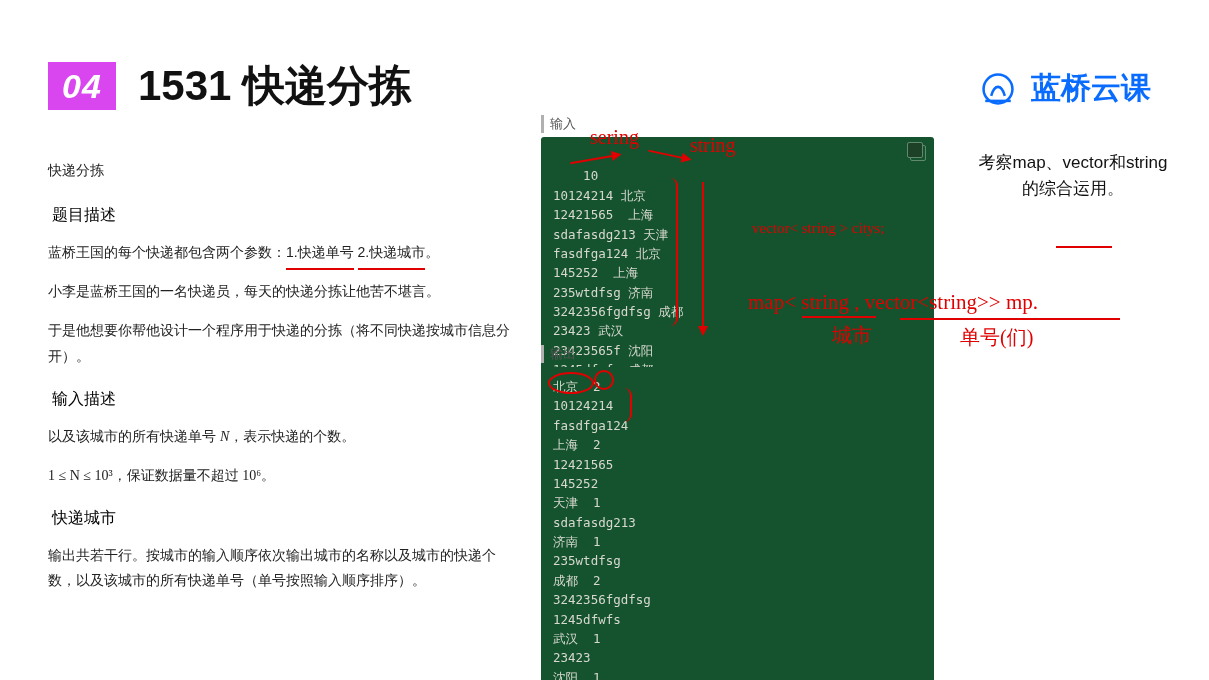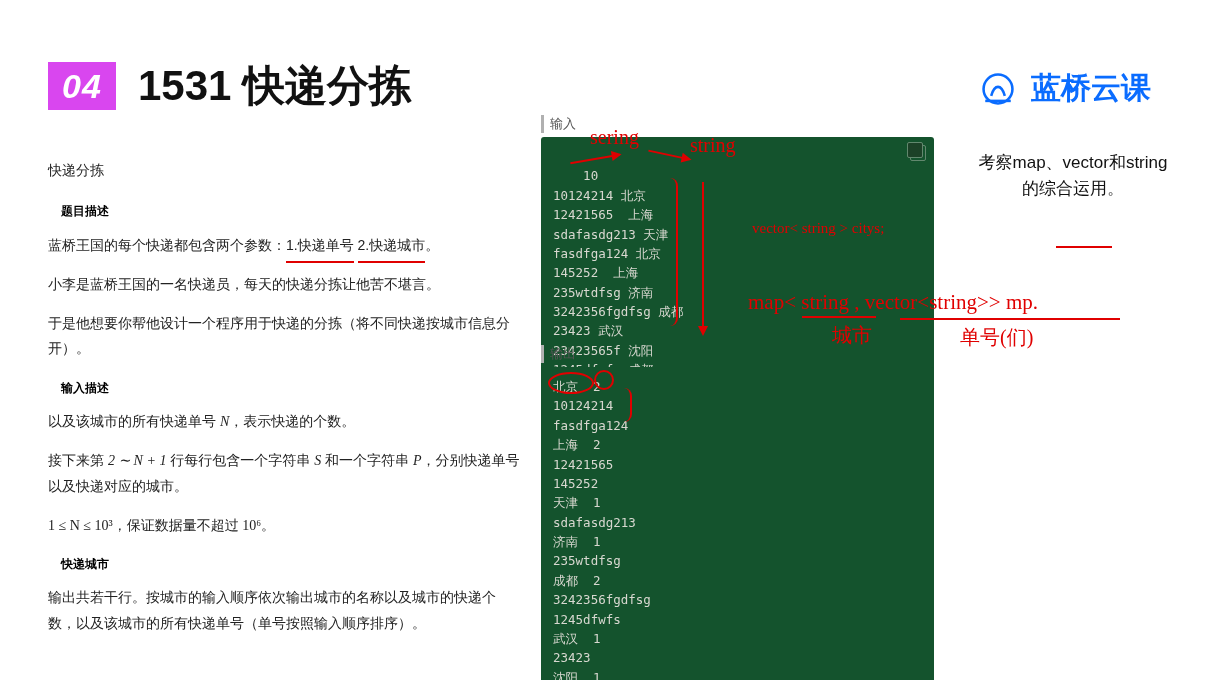--- a/index.html
+++ b/index.html
@@ -50,21 +50,21 @@
   .left-col {
     position: absolute;
     left: 48px;
     top: 158px;
     width: 475px;
     color: #222;
     font-size: 14px;
     line-height: 1.8;
   }
   .left-col .problem-name { font-size: 14px; margin-bottom: 18px; }
-  .left-col .h { font-size: 12px; font-weight: 700; margin: 16px 13px 10px; color: #000; }
+  .left-col .h { font-size: 16px; font-weight: 400; margin: 16px 4px 10px; color: #000; }
   .left-col p { margin-bottom: 14px; }
   .left-col .math { font-family: "Times New Roman", serif; font-style: italic; }
   .underline-red { border-bottom: 2px solid #e00000; padding-bottom: 8px; }
 
   .code-block-wrap { position: absolute; width: 393px; }
   .code-label {
     font-size: 13px;
     color: #555;
     margin-bottom: 4px;
     padding-left: 6px;
@@ -168,23 +168,20 @@
   <div class="h">题目描述</div>
   <p>
     <span>蓝桥王国的每个快递都包含两个参数：</span><span class="underline-red">1.快递单号</span><span> </span><span class="underline-red">2.快递城市</span><span>。</span>
   </p>
   <p>小李是蓝桥王国的一名快递员，每天的快递分拣让他苦不堪言。</p>
   <p>于是他想要你帮他设计一个程序用于快递的分拣（将不同快递按城市信息分开）。</p>
 
   <div class="h">输入描述</div>
   <p>
     <span>以及该城市的所有快递单号 </span><span class="math">N</span><span>，表示快递的个数。</span>
-  </p>
-  <p>
-    <span>接下来第 </span><span class="math">2 ∼ N + 1</span><span> 行每行包含一个字符串 </span><span class="math">S</span><span> 和一个字符串 </span><span class="math">P</span><span>，分别快递单号以及快递对应的城市。</span>
   </p>
   <p class="math" style="font-style:normal">1 ≤ N ≤ 10³，保证数据量不超过 10⁶。</p>
 
   <div class="h">快递城市</div>
   <p>输出共若干行。按城市的输入顺序依次输出城市的名称以及城市的快递个数，以及该城市的所有快递单号（单号按照输入顺序排序）。</p>
 </div>
 
 <div class="code-block-wrap" id="input-wrap">
   <div class="code-label">输入</div>
   <div class="code-block">

